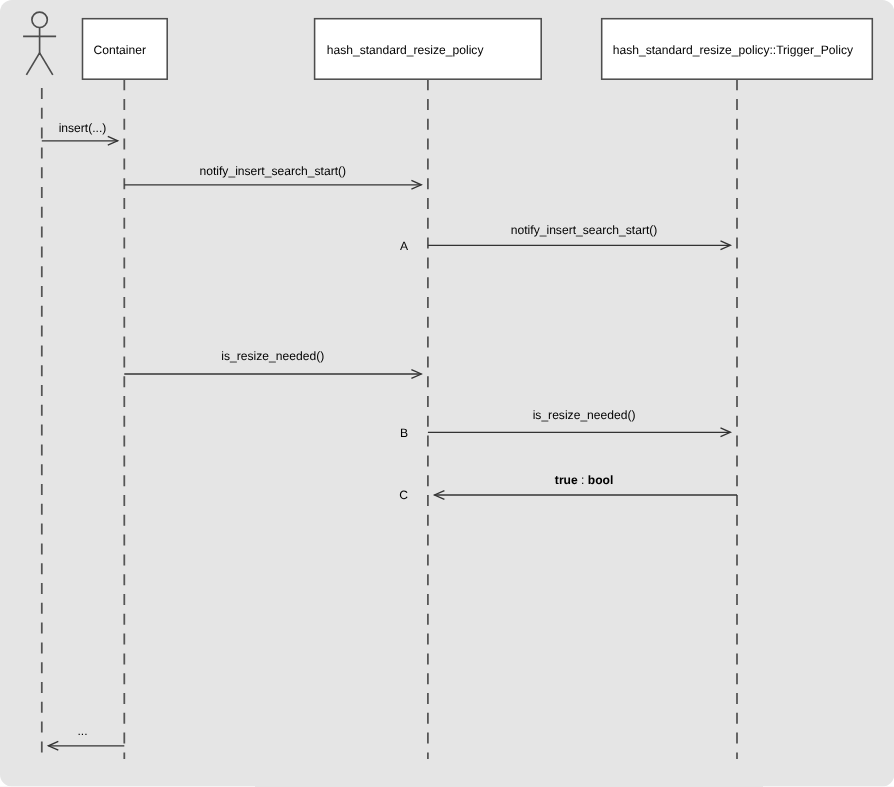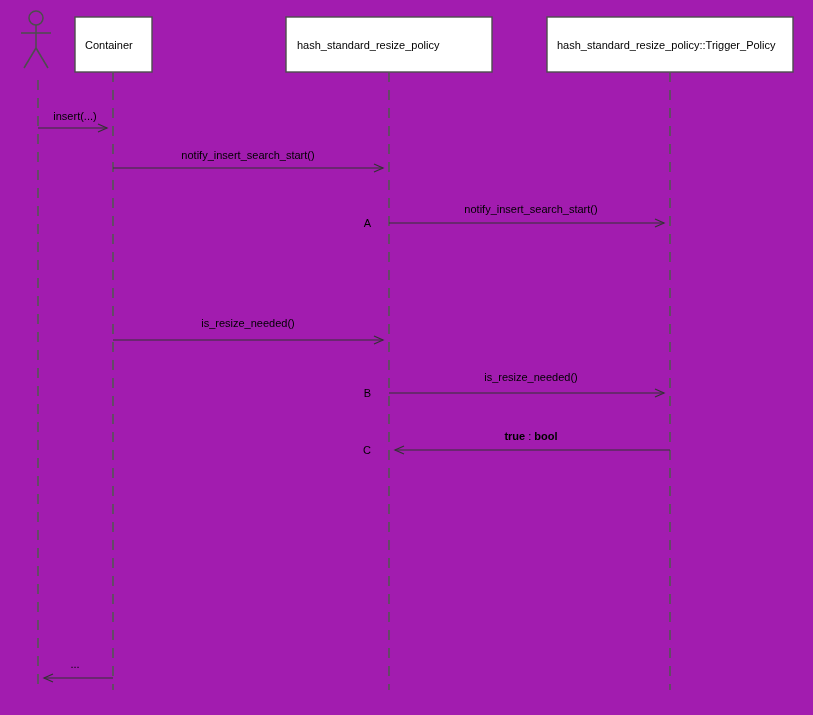--- a/index.html
+++ b/index.html
@@ -8,22 +8,23 @@
     background: #ffffff;
   }
   body {
     font-family: "Liberation Sans", sans-serif;
     color: #000000;
   }
   #diagram-root {
     position: relative;
     width: 813px;
     height: 715px;
-    background: #a21caf;
+    background: #e5e5e5;
     overflow: hidden;
+    border-radius: 11px;
   }
   #diagram-svg {
     position: absolute;
     top: 0;
     left: 0;
   }
   .lifeline-box-label {
     font-size: 11px;
     fill: #000000;
     font-family: "Liberation Sans", sans-serif;

